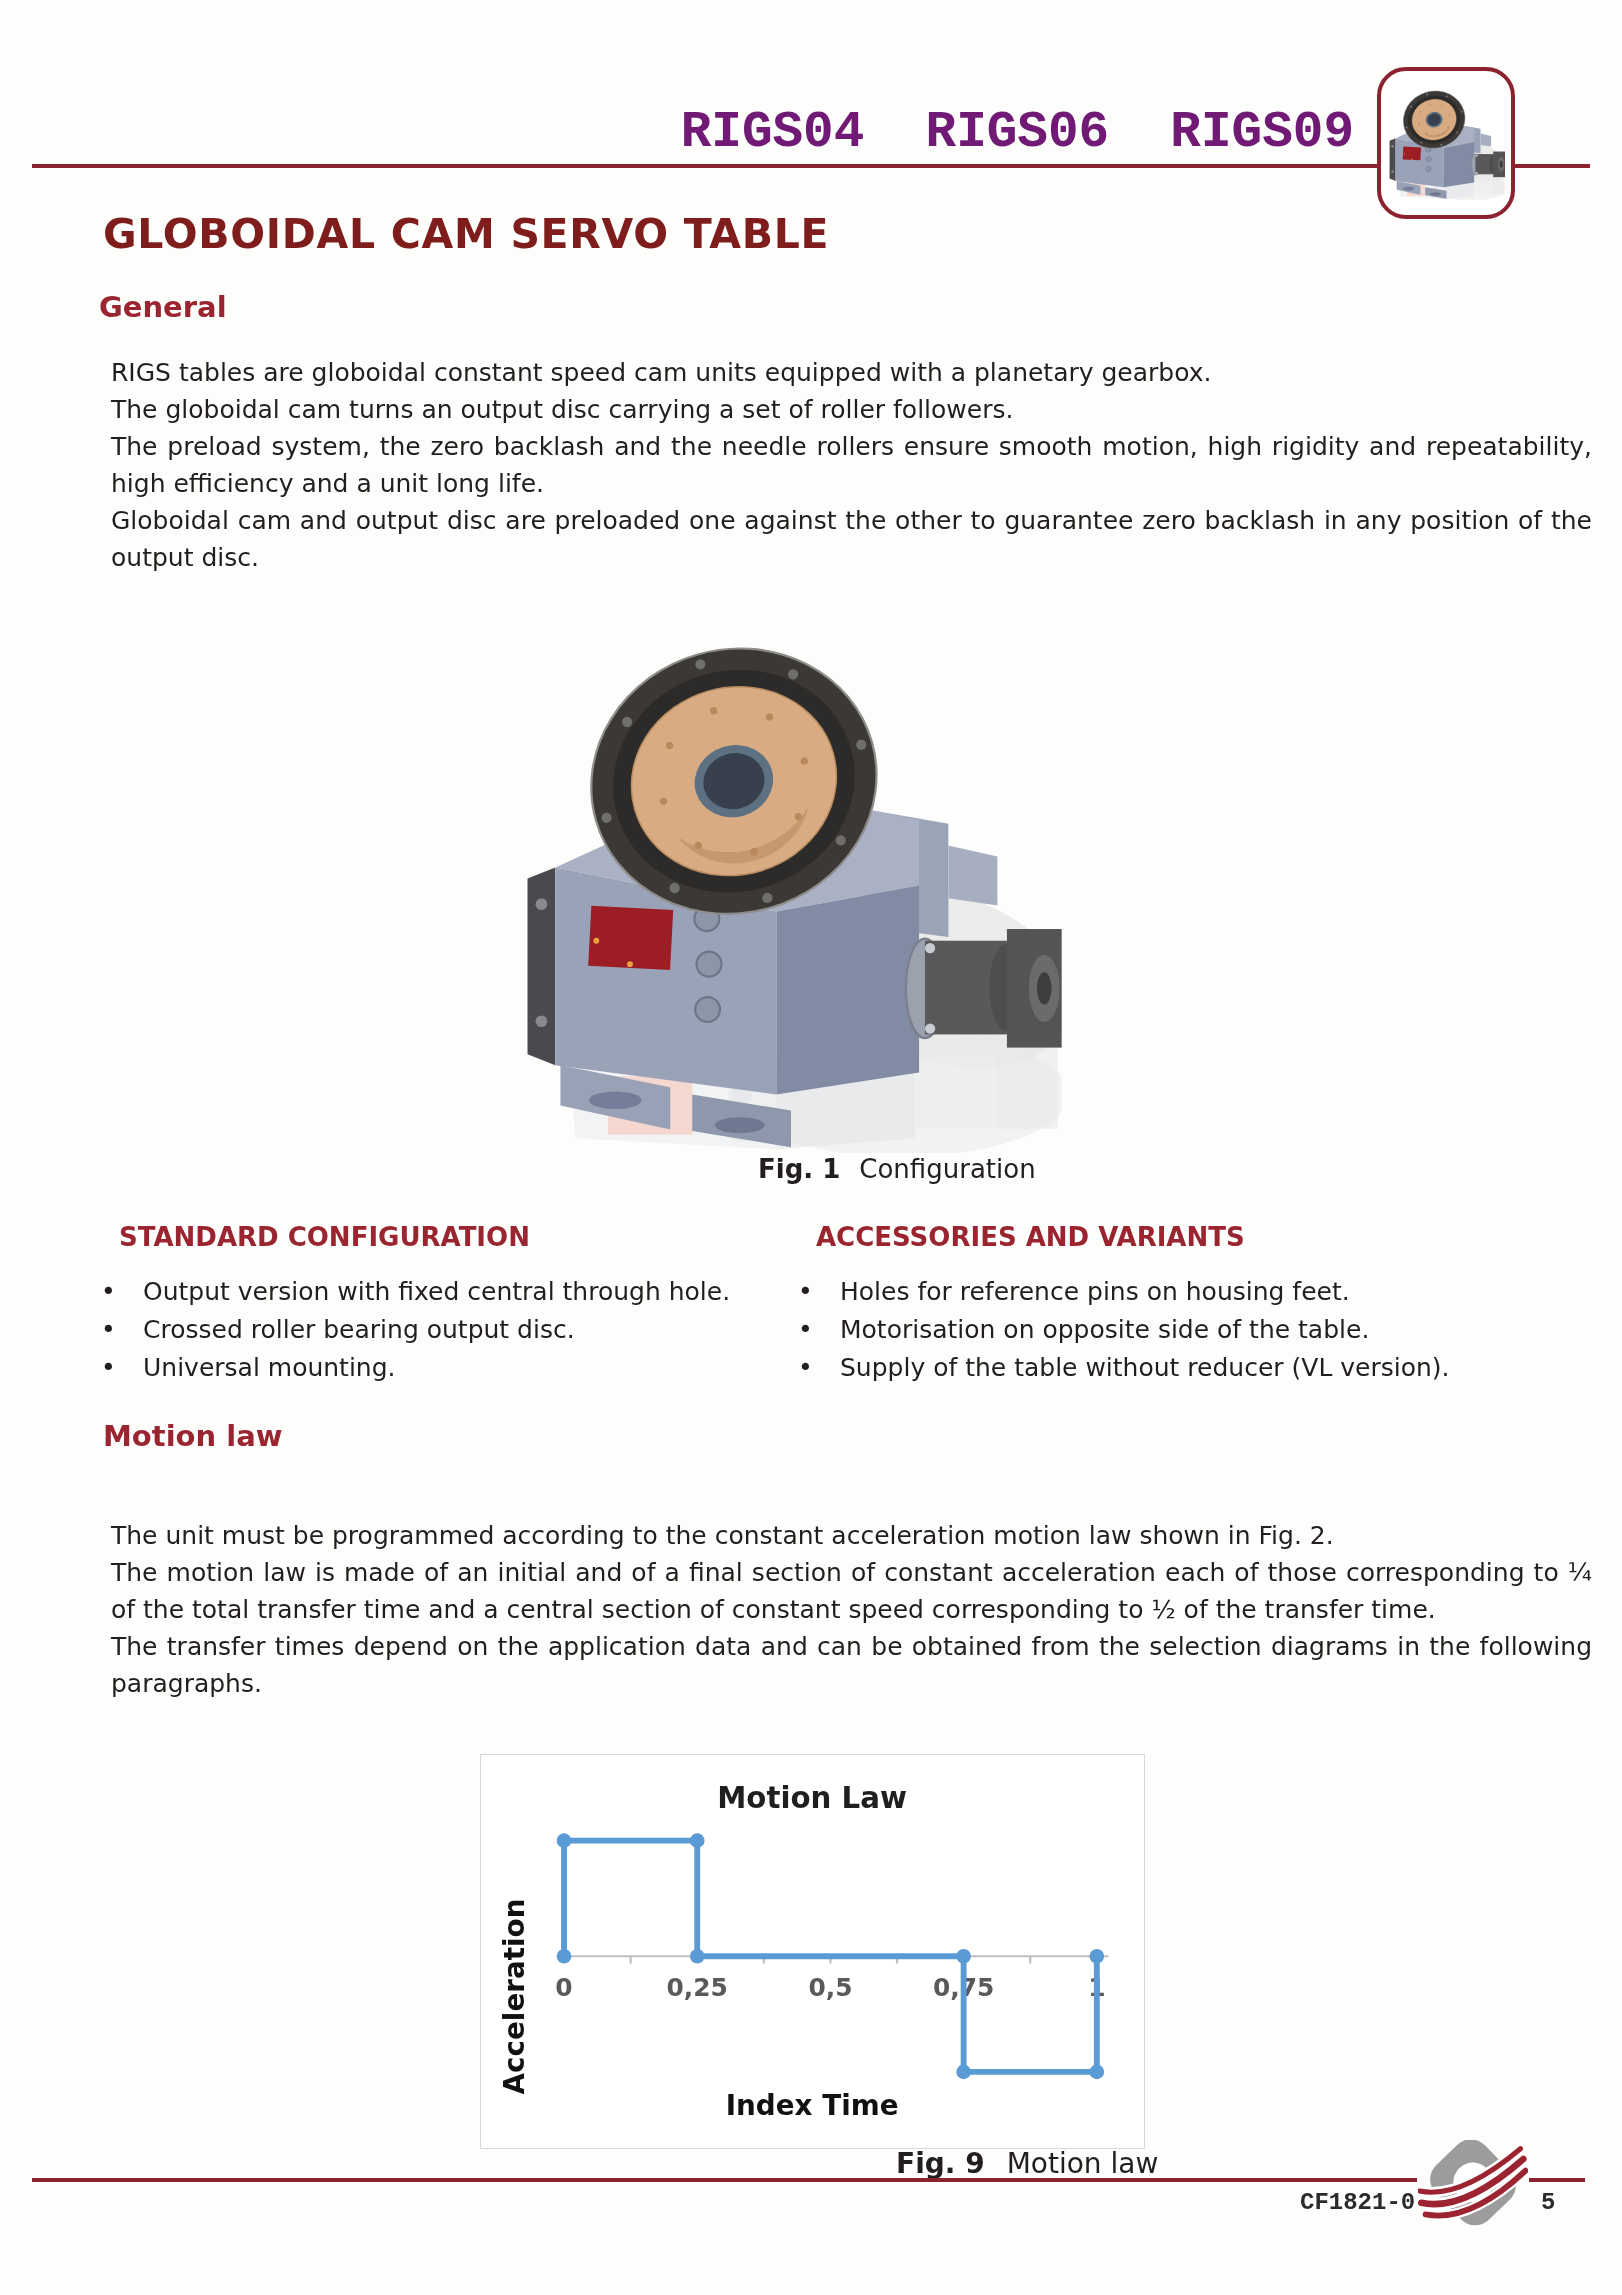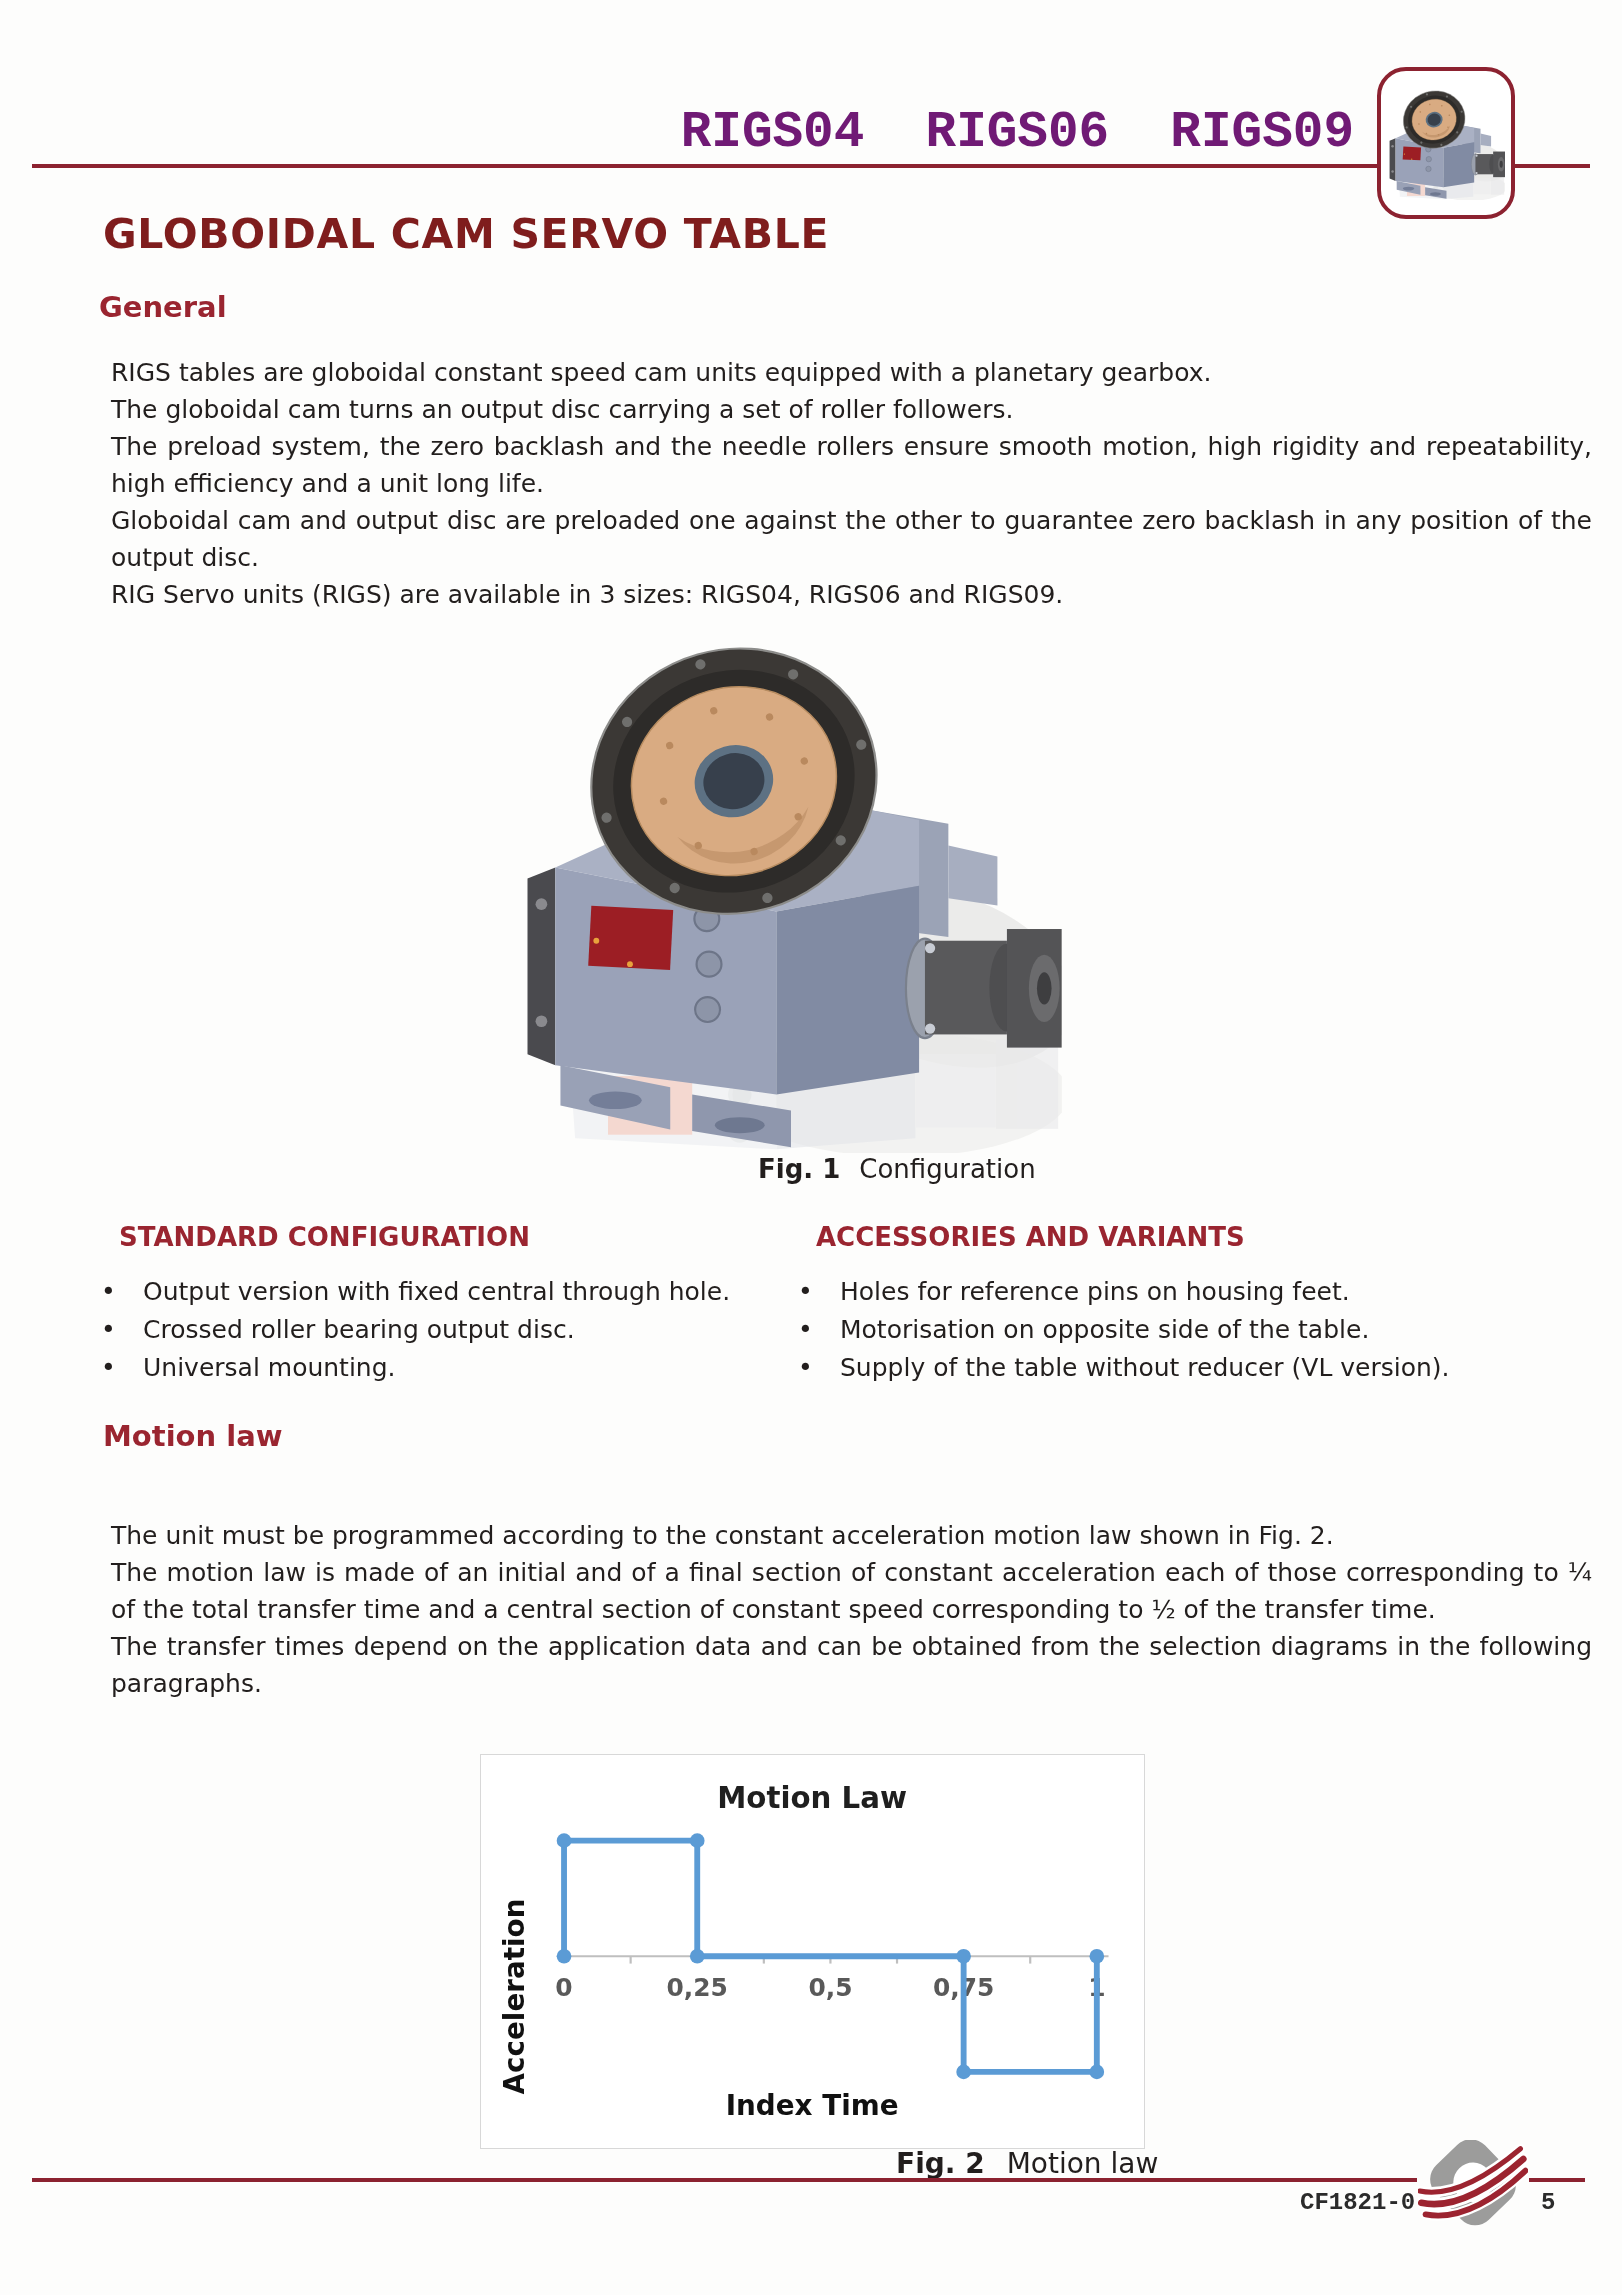--- a/index.html
+++ b/index.html
@@ -126,21 +126,20 @@
   </div>
 
   <div class="abs h-main" style="left:103px;top:214px;">GLOBOIDAL CAM SERVO TABLE</div>
   <div class="abs h-sec" style="left:99px;top:293px;">General</div>
 
   <div class="abs body-col" style="left:99px;top:354px;">
     <p>RIGS tables are globoidal constant speed cam units equipped with a planetary gearbox.</p>
     <p>The globoidal cam turns an output disc carrying a set of roller followers.</p>
     <p>The preload system, the zero backlash and the needle rollers ensure smooth motion, high rigidity and repeatability, high efficiency and a unit long life.</p>
     <p>Globoidal cam and output disc are preloaded one against the other to guarantee zero backlash in any position of the output disc.</p>
-    <p>RIG Servo units (RIGS) are available in 3 sizes: RIGS04, RIGS06 and RIGS09.</p>
   </div>
 
   <svg class="abs" style="left:520px;top:626px;" width="542" height="527" viewBox="0 0 740 720">
       <use href="#servo-art"></use>
     </svg>
   <div class="abs caption" style="left:758px;top:1154px;">
     <span class="fig">Fig. 1</span>
     <span>Configuration</span>
   </div>
 
@@ -206,21 +205,21 @@
           <circle cx="295" cy="117" r="10" fill="#5B9BD5"></circle>
           <circle cx="295" cy="275" r="10" fill="#5B9BD5"></circle>
           <circle cx="659" cy="275" r="10" fill="#5B9BD5"></circle>
           <circle cx="659" cy="433" r="10" fill="#5B9BD5"></circle>
           <circle cx="841" cy="433" r="10" fill="#5B9BD5"></circle>
           <circle cx="841" cy="275" r="10" fill="#5B9BD5"></circle>
         </g>
     </svg>
   </div>
   <div class="abs caption2" style="left:896px;top:2147px;">
-    <span class="fig">Fig. 2</span>
+    <span class="fig">Fig. 9</span>
     <span>Motion law</span>
   </div>
 
   <div class="abs rule" style="left:32px;top:2178px;width:1385px;height:3.7px;"></div>
   <div class="abs rule" style="left:1529px;top:2178px;width:56px;height:3.7px;"></div>
   <div class="abs foot-text" style="left:1300px;top:2191px;">CF1821-0</div>
   <svg class="abs" style="left:1418px;top:2140px;" width="110" height="89" viewBox="0 0 150 122">
     <g transform="rotate(-44 75 58)">
       <rect x="28" y="6" width="94" height="104" rx="27" fill="#9c9c9b"></rect>
       <circle cx="75" cy="58" r="27" fill="#ffffff"></circle>

